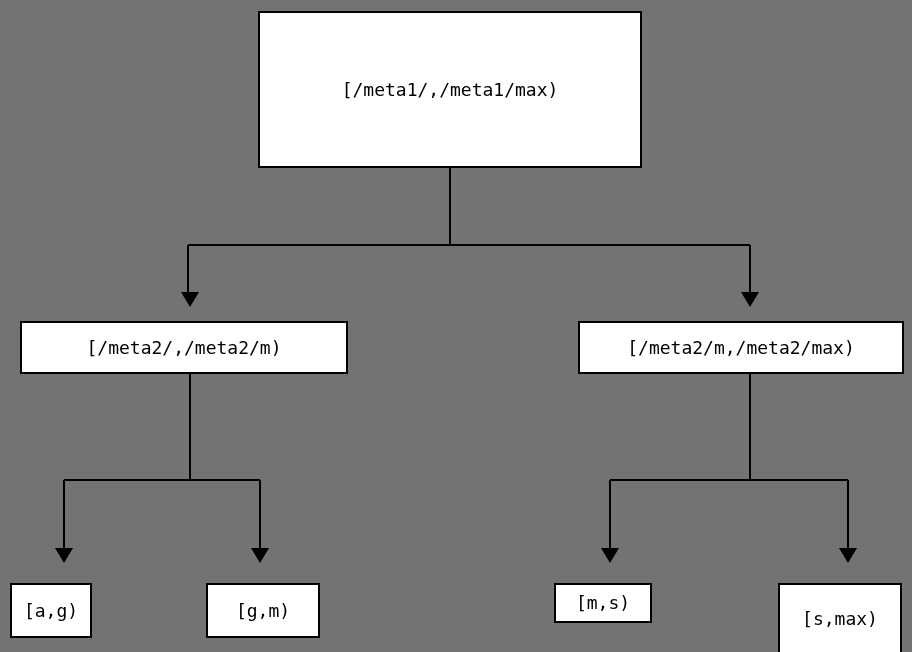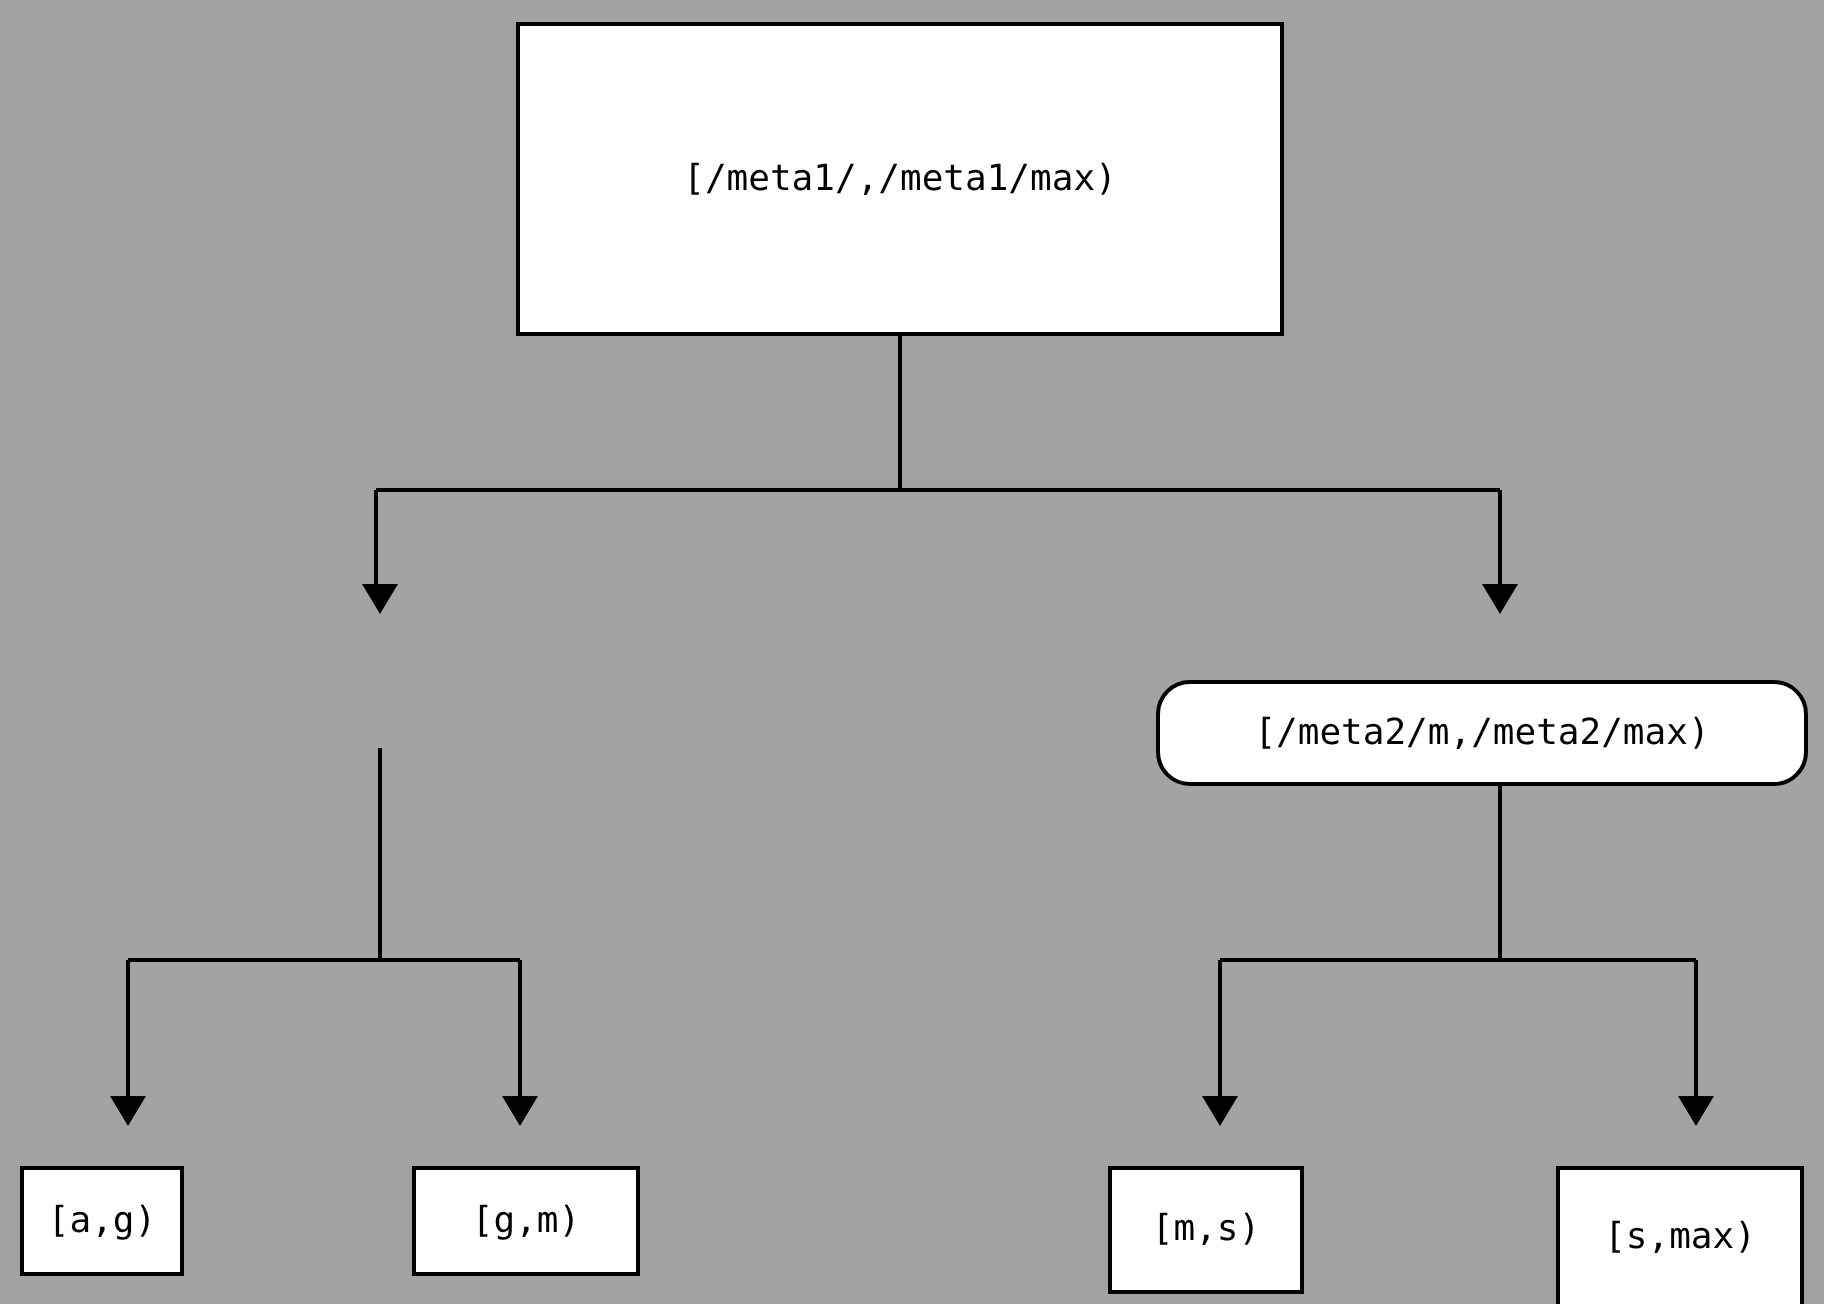--- a/index.html
+++ b/index.html
@@ -4,21 +4,21 @@
 <style>
   html, body {
     margin: 0;
     padding: 0;
     background: #ffffff;
   }
   #canvas {
     position: relative;
     width: 912px;
     height: 652px;
-    background: #a3a3a3;
+    background: #737373;
     overflow: hidden;
     font-family: "DejaVu Sans Mono", "Liberation Mono", monospace;
   }
   .node {
     position: absolute;
     box-sizing: border-box;
     border: 2px solid #000000;
     background: #ffffff;
     display: flex;
     align-items: center;
@@ -73,34 +73,37 @@
       <polygon points="251,548 269,548 260,563"></polygon>
       <polygon points="601,548 619,548 610,563"></polygon>
       <polygon points="839,548 857,548 848,563"></polygon>
     </g>
   </svg>
 
   <div class="node" style="left:258px; top:11px; width:384px; height:157px;">
     <span class="node-label">[/meta1/,/meta1/max)</span>
   </div>
 
+  <div class="node" style="left:20px; top:321px; width:328px; height:53px;">
+    <span class="node-label">[/meta2/,/meta2/m)</span>
+  </div>
 
-  <div class="node" style="left:578px; top:340px; width:326px; height:53px;border-radius:17px;">
+  <div class="node" style="left:578px; top:321px; width:326px; height:53px;">
     <span class="node-label">[/meta2/m,/meta2/max)</span>
   </div>
 
   <div class="node" style="left:10px; top:583px; width:82px; height:55px;">
     <span class="node-label">[a,g)</span>
   </div>
 
   <div class="node" style="left:206px; top:583px; width:114px; height:55px;">
     <span class="node-label">[g,m)</span>
   </div>
 
-  <div class="node" style="left:554px; top:583px; width:98px; height:64px;">
+  <div class="node" style="left:554px; top:583px; width:98px; height:40px;">
     <span class="node-label">[m,s)</span>
   </div>
 
   <div class="node" style="left:778px; top:583px; width:124px; height:71px;">
     <span class="node-label">[s,max)</span>
   </div>
 
 </div>
 
 </body></html>

